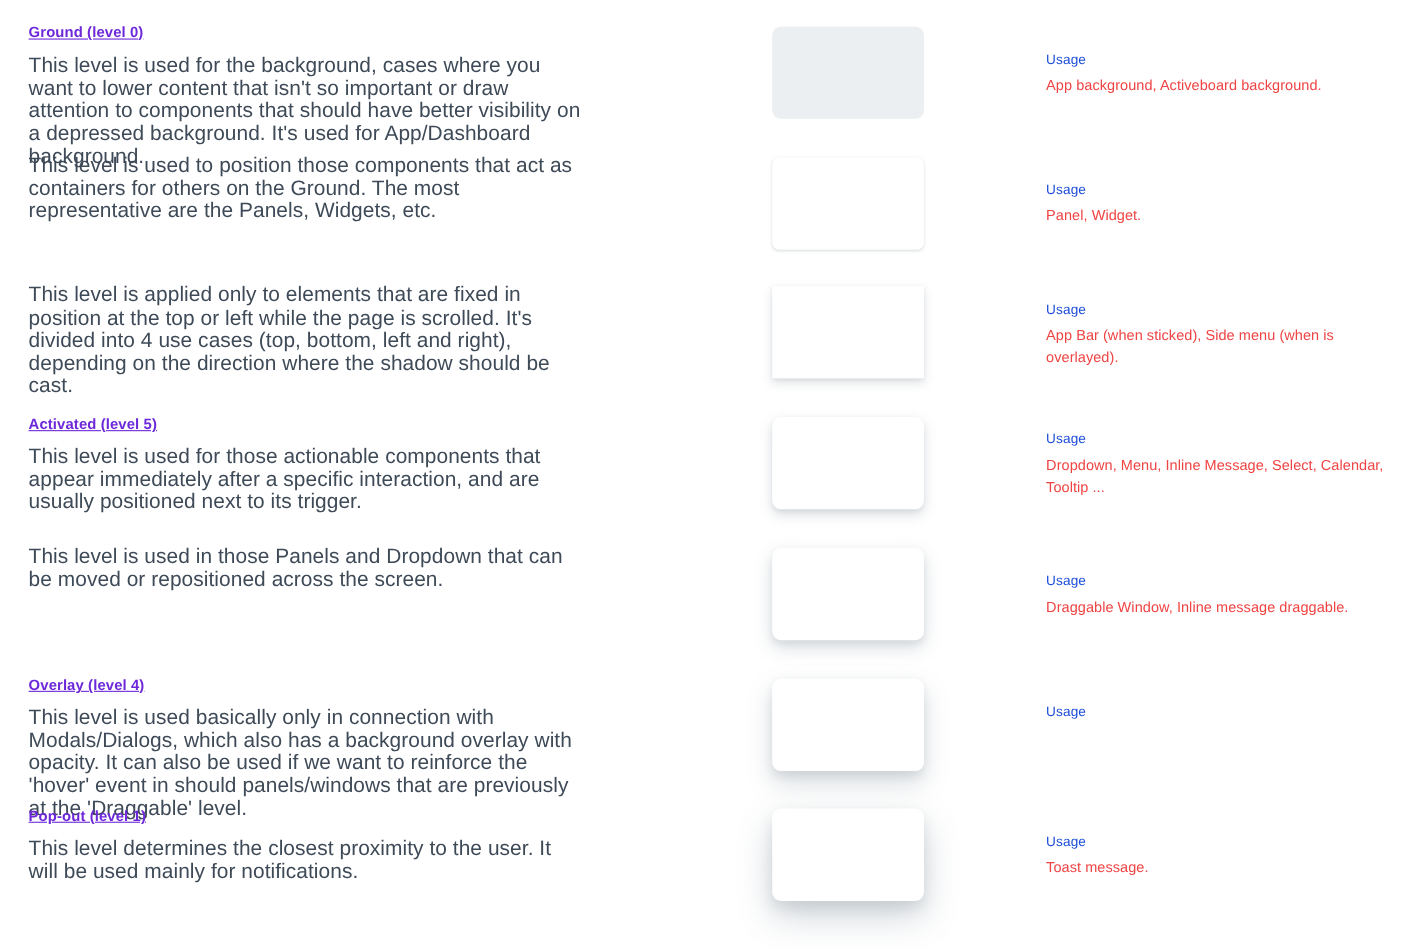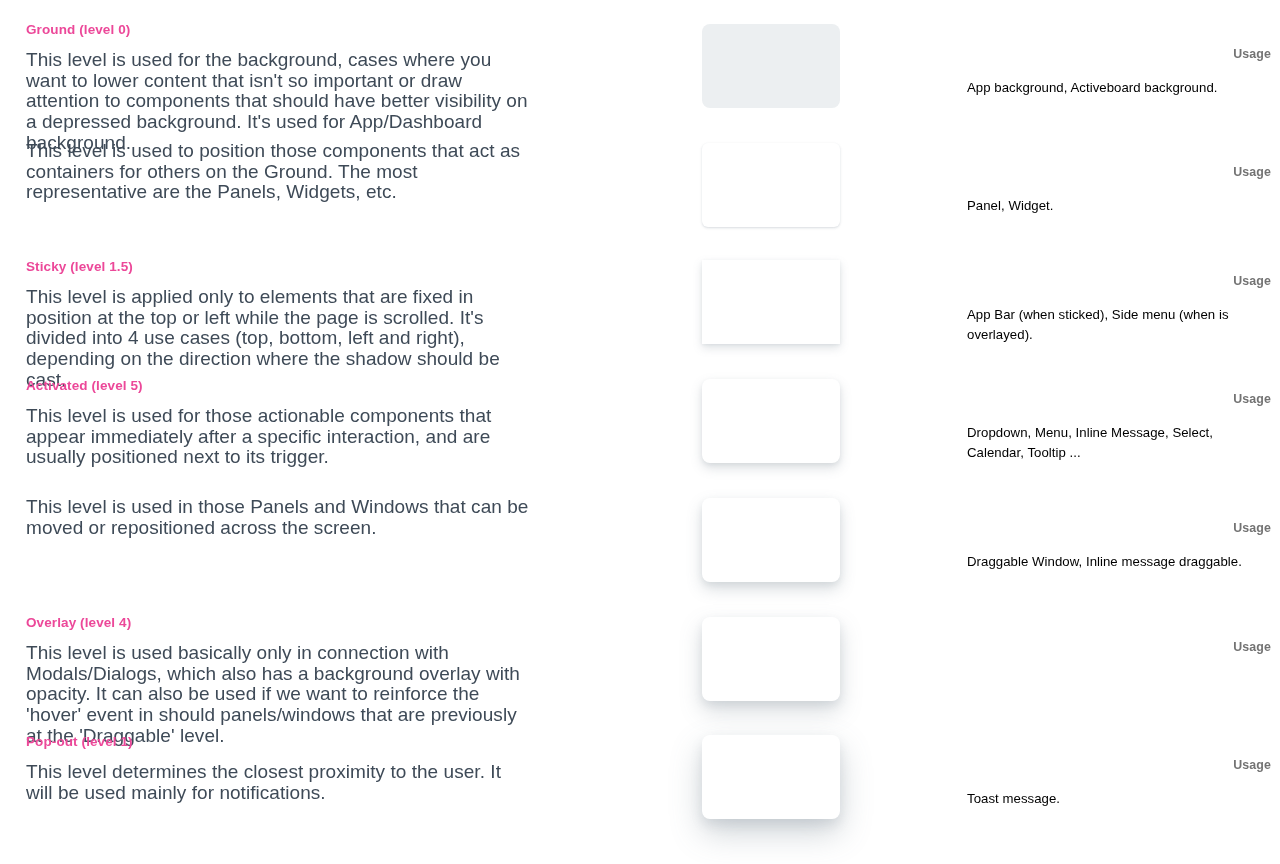--- a/index.html
+++ b/index.html
@@ -33,24 +33,25 @@
 
   .col-desc {
     position: absolute;
     left: 26px;
     width: 505px;
   }
 
   .level-title {
     font-size: 13.5px;
     font-weight: bold;
-    color: #ec4899;
+    color: #6d28d9;
     letter-spacing: 0.1px;
     margin: 0 0 12px 0;
     line-height: 1.2;
+    text-decoration: underline;
   }
 
   .level-desc {
     font-size: 19px;
     font-weight: normal;
     color: #3e4a57;
     line-height: 20.6px;
     margin: 0;
     letter-spacing: 0.05px;
   }
@@ -107,34 +108,33 @@
 
   
   .col-usage {
     position: absolute;
     left: 951px;
     width: 320px;
   }
 
   .usage-label {
     font-size: 12.4px;
-    font-weight: bold;
-    color: #737373;
+    font-weight: normal;
+    color: #1d4ed8;
     margin: 0 0 6px 0;
     line-height: 1.3;
     letter-spacing: 0.1px;
-    text-align: right;
   }
 
   .usage-text {
     font-size: 13.2px;
     font-weight: normal;
-    color: #000000;
+    color: #ef4444;
     line-height: 20px;
-    margin: 16px;
+    margin: 0;
     letter-spacing: 0.05px;
   }
 </style>
 </head>
 <body>
 
 <div class="page">
   <div id="rows-container">
       <div class="row" style="top: 0px;">
         <div class="col-desc" style="top: 22px;">
@@ -156,21 +156,20 @@
         <div class="col-swatch" style="top: 143px;">
           <div class="swatch lvl-raised"></div>
         </div>
         <div class="col-usage" style="top: 164px;">
           <div class="usage-label">Usage</div>
           <div class="usage-text">Panel, Widget.</div>
         </div>
       </div>
       <div class="row" style="top: 0px;">
         <div class="col-desc" style="top: 259px;">
-          <div class="level-title">Sticky (level 1.5)</div>
           <div class="level-desc">This level is applied only to elements that are fixed in position at the top or left while the page is scrolled. It's divided into 4 use cases (top, bottom, left and right), depending on the direction where the shadow should be cast.</div>
         </div>
         <div class="col-swatch" style="top: 260px;">
           <div class="swatch lvl-sticky"></div>
         </div>
         <div class="col-usage" style="top: 273px;">
           <div class="usage-label">Usage</div>
           <div class="usage-text">App Bar (when sticked), Side menu (when is overlayed).</div>
         </div>
       </div>
@@ -182,21 +181,21 @@
         <div class="col-swatch" style="top: 379px;">
           <div class="swatch lvl-activated"></div>
         </div>
         <div class="col-usage" style="top: 391px;">
           <div class="usage-label">Usage</div>
           <div class="usage-text">Dropdown, Menu, Inline Message, Select, Calendar, Tooltip ...</div>
         </div>
       </div>
       <div class="row" style="top: 0px;">
         <div class="col-desc" style="top: 497px;">
-          <div class="level-desc">This level is used in those Panels and Windows that can be moved or repositioned across the screen.</div>
+          <div class="level-desc">This level is used in those Panels and Dropdown that can be moved or repositioned across the screen.</div>
         </div>
         <div class="col-swatch" style="top: 498px;">
           <div class="swatch lvl-draggable"></div>
         </div>
         <div class="col-usage" style="top: 520px;">
           <div class="usage-label">Usage</div>
           <div class="usage-text">Draggable Window, Inline message draggable.</div>
         </div>
       </div>
       <div class="row" style="top: 0px;">

